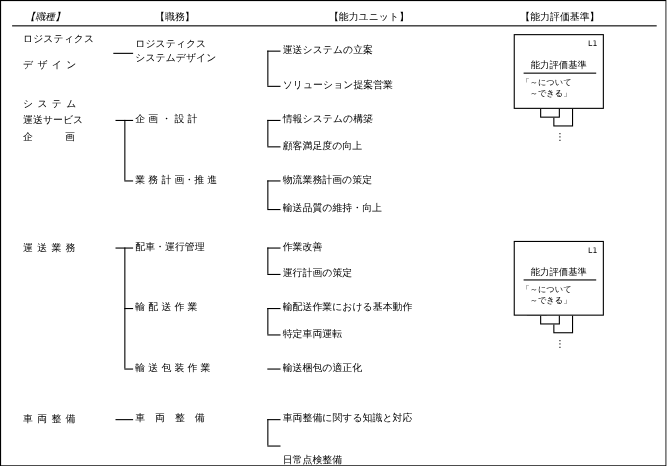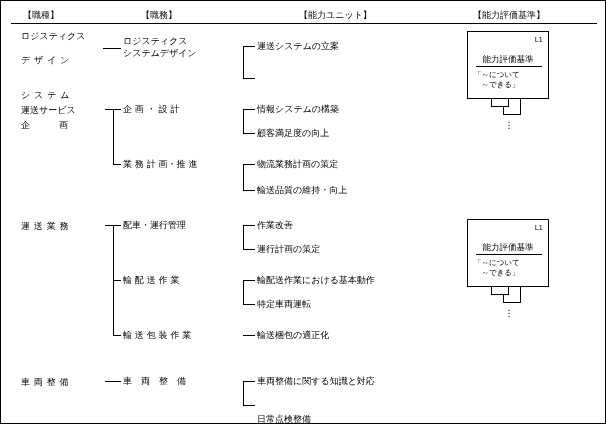--- a/index.html
+++ b/index.html
@@ -95,41 +95,42 @@
     line-height: 5px;
     text-align: center;
     color: #000;
   }
 </style>
 </head>
 <body>
 
 <div id="root">
 
-  <div class="hdr" style="left:22px; top:8px;">【職種】</div>
+  <div class="hdr" style="left:22px; top:8px;font-style:italic;">【職種】</div>
   <div class="hdr" style="left:140px; top:8px;">【職務】</div>
   <div class="hdr" style="left:298px; top:8px;">【能力ユニット】</div>
   <div class="hdr" style="left:472px; top:8px;">【能力評価基準】</div>
 
   <div class="ln hl" style="left:10px; top:22px; width:586px;"></div>
 
   <div class="node" style="left:20px; top:30px;">ロジスティクス</div>
   <div class="node sp" style="left:20px; top:42px;margin-top:47px;">シ ス テ ム</div>
   <div class="node sp" style="left:20px; top:54px;">デ ザ イ ン</div>
 
   <div class="ln hl" style="left:102px; top:47px; width:18px;"></div>
 
   <div class="node" style="left:122px; top:35px;">ロジスティクス</div>
   <div class="node" style="left:122px; top:47px;">システムデザイン</div>
 
   <div class="ln vl" style="left:242px; top:45px; height:32px;"></div>
   <div class="ln hl" style="left:242px; top:45px; width:12px;"></div>
   <div class="ln hl" style="left:242px; top:77px; width:12px;"></div>
 
   <div class="node" style="left:256px; top:40px;">運送システムの立案</div>
+  <div class="node" style="left:256px; top:72px;">ソリューション提案営業</div>
 
   <div class="node" style="left:20px; top:104px;">運送サービス</div>
   <div class="node sp" style="left:20px; top:119px;">企　　　画</div>
 
   <div class="ln hl" style="left:104px; top:108px; width:16px;"></div>
   <div class="ln vl" style="left:112px; top:108px; height:55px;"></div>
   <div class="ln hl" style="left:112px; top:163px; width:8px;"></div>
 
   <div class="node" style="left:122px; top:103px;">企 画 ・ 設 計</div>
   <div class="node" style="left:122px; top:158px;">業 務 計 画・推 進</div>

